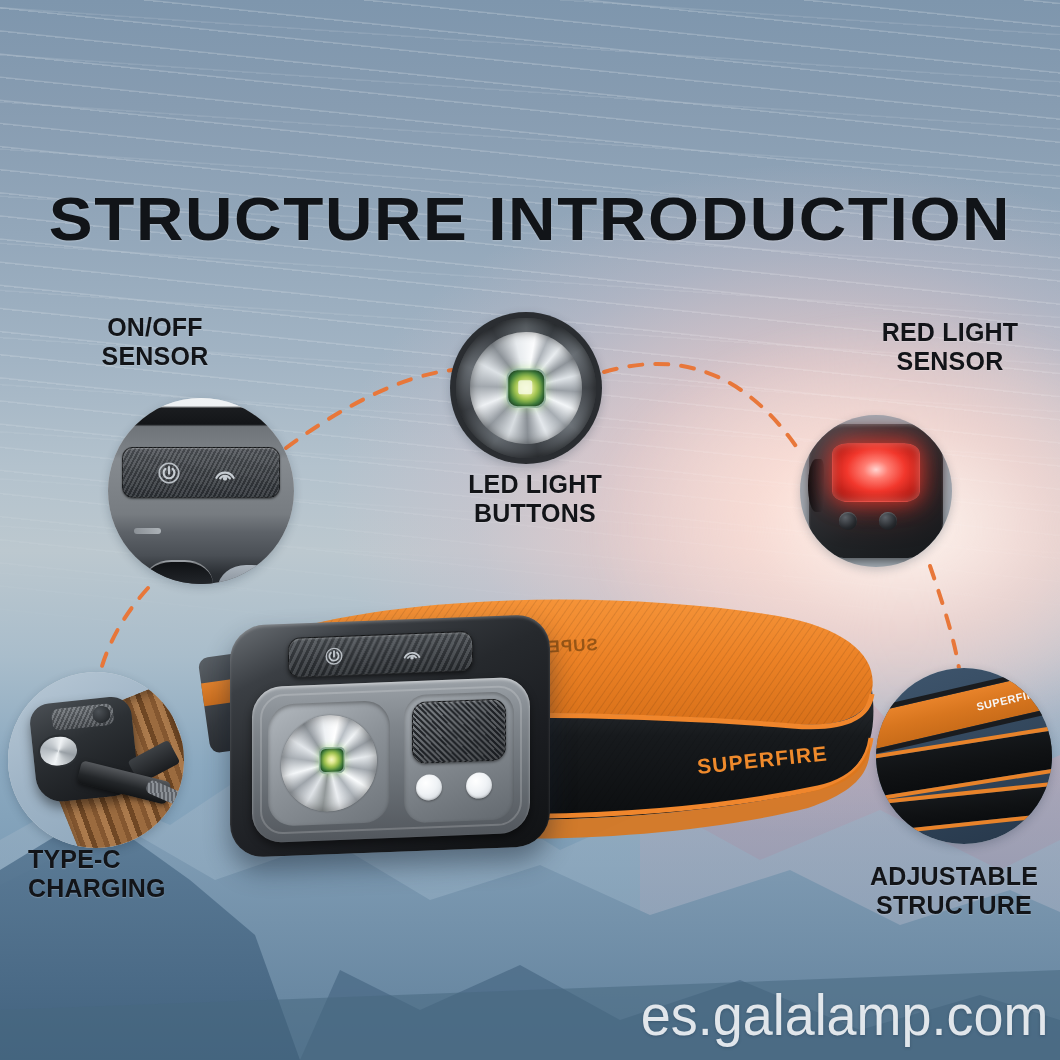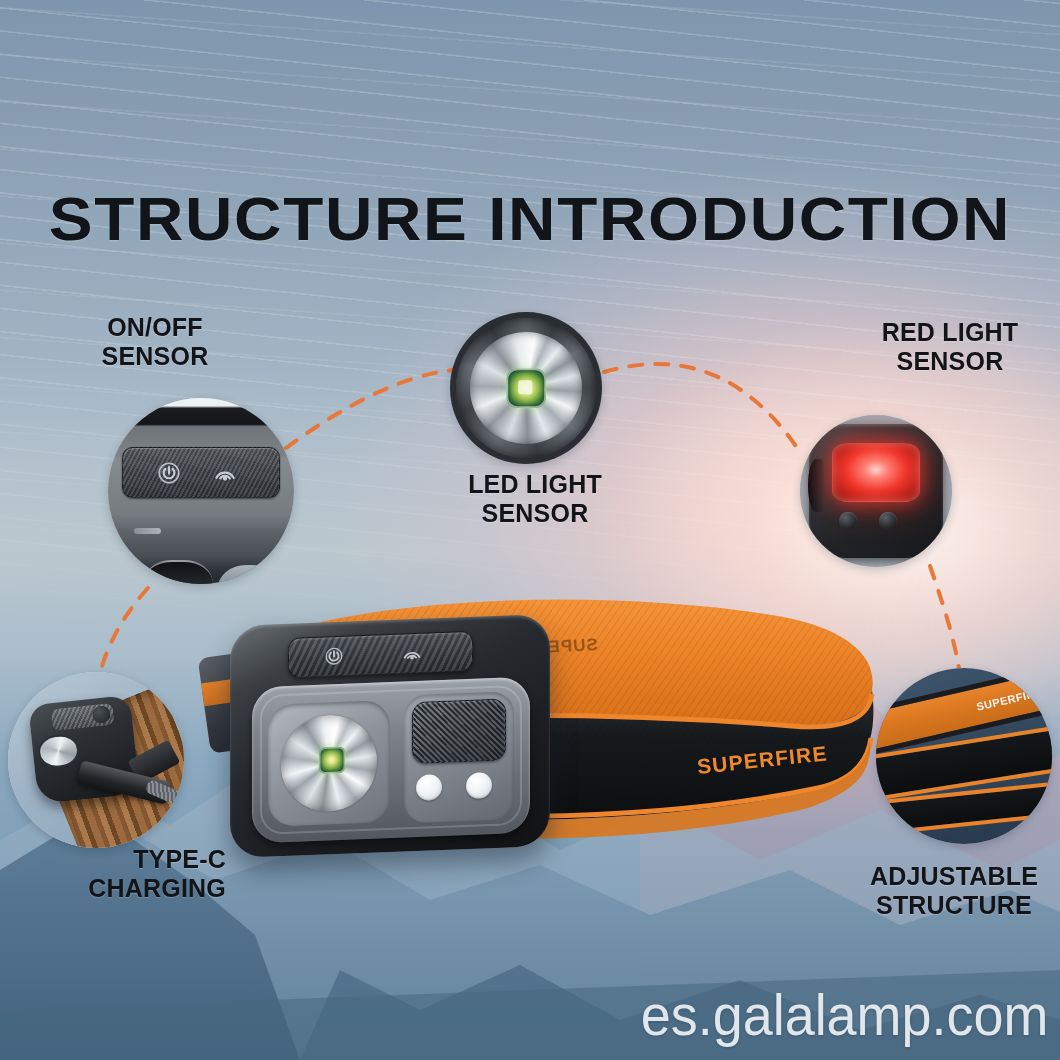--- a/index.html
+++ b/index.html
@@ -281,21 +281,21 @@
     font-size:25px;
     line-height:1.14;
     letter-spacing:.2px;
     text-align:center;
     white-space:pre-line;
     text-shadow:0 1px 1px rgba(255,255,255,.22);
   }
   .lb-onoff { left:40px; top:313px; width:230px; }
   .lb-led   { left:425px; top:470px; width:220px; }
   .lb-red   { left:845px; top:318px; width:210px; }
-  .lb-typec { left:6px;  top:845px; width:220px; text-align:right; padding-left:22px; }
+  .lb-typec { left:6px;  top:845px; width:220px; text-align:left; padding-left:22px; }
   .lb-band  { left:848px; top:862px; width:212px; }
 
   
   #product { position:absolute; left:178px; top:578px; width:720px; height:320px; }
   .strap-svg { position:absolute; inset:0; }
 
   .lamp-shell {
     position:absolute; left:52px; top:42px; width:320px; height:232px;
     border-radius:34px;
     background:
@@ -487,21 +487,21 @@
 SENSOR</div>
 
 <div class="callout c-led">
   <div class="bubble">
     <div class="led-ring"></div>
     <div class="led-reflector"></div>
     <div class="led-die"></div>
   </div>
 </div>
 <div class="label lb-led">LED LIGHT
-SENSOR</div>
+BUTTONS</div>
 
 <div class="callout c-red">
   <div class="bubble">
     <div class="red-body">
       <div class="red-side"></div>
       <div class="red-panel"></div>
       <div class="red-dot a"></div>
       <div class="red-dot b"></div>
     </div>
   </div>

